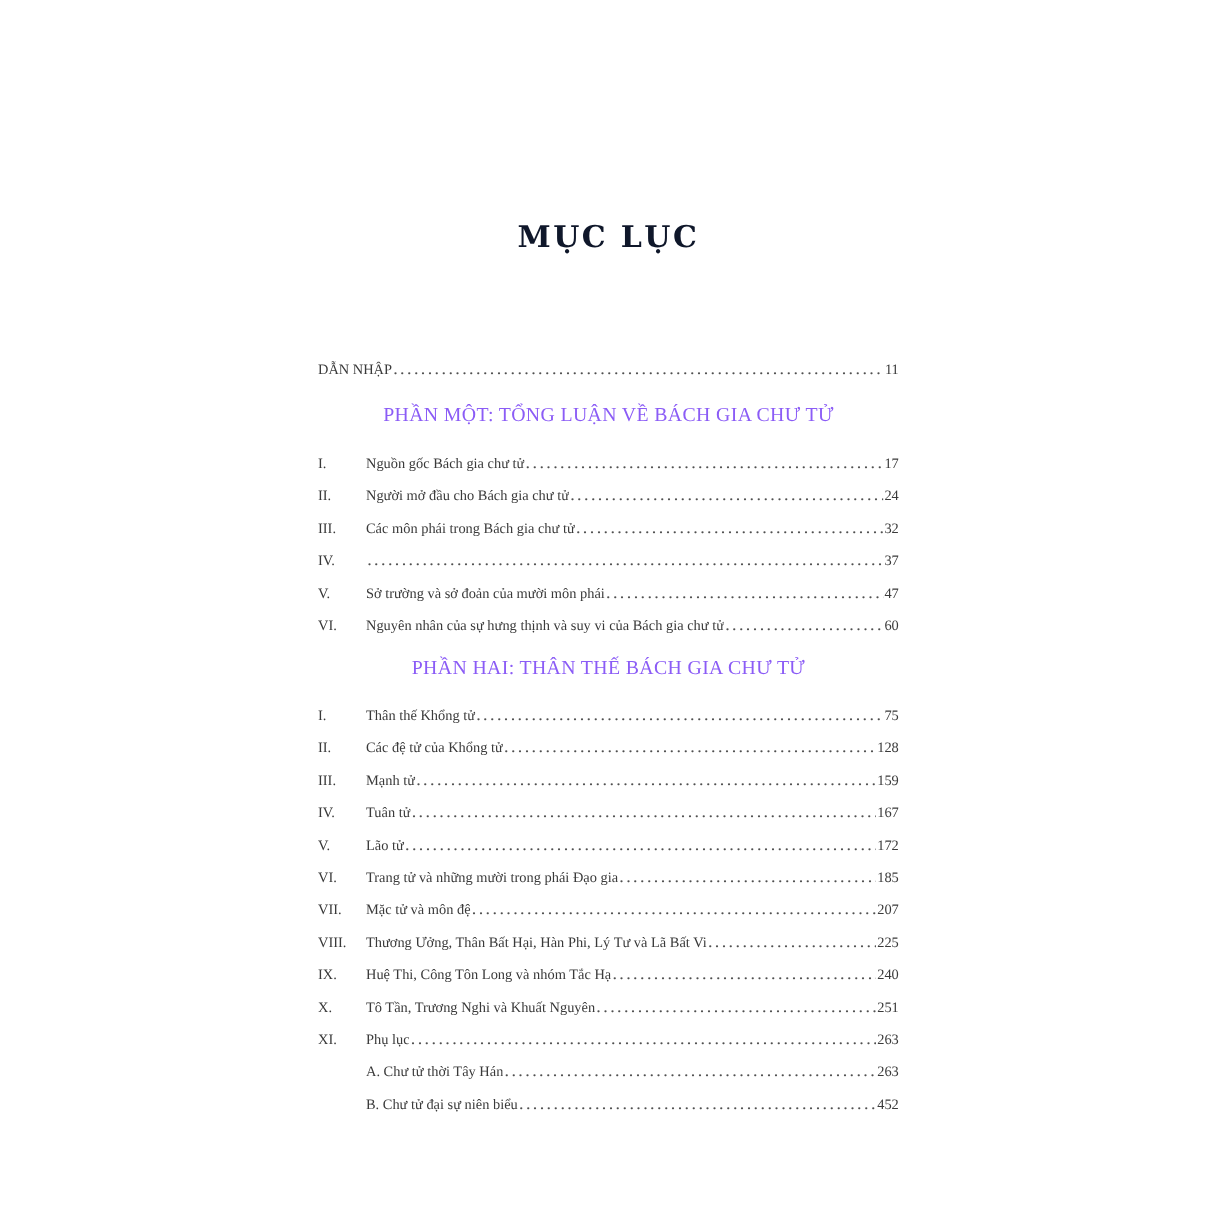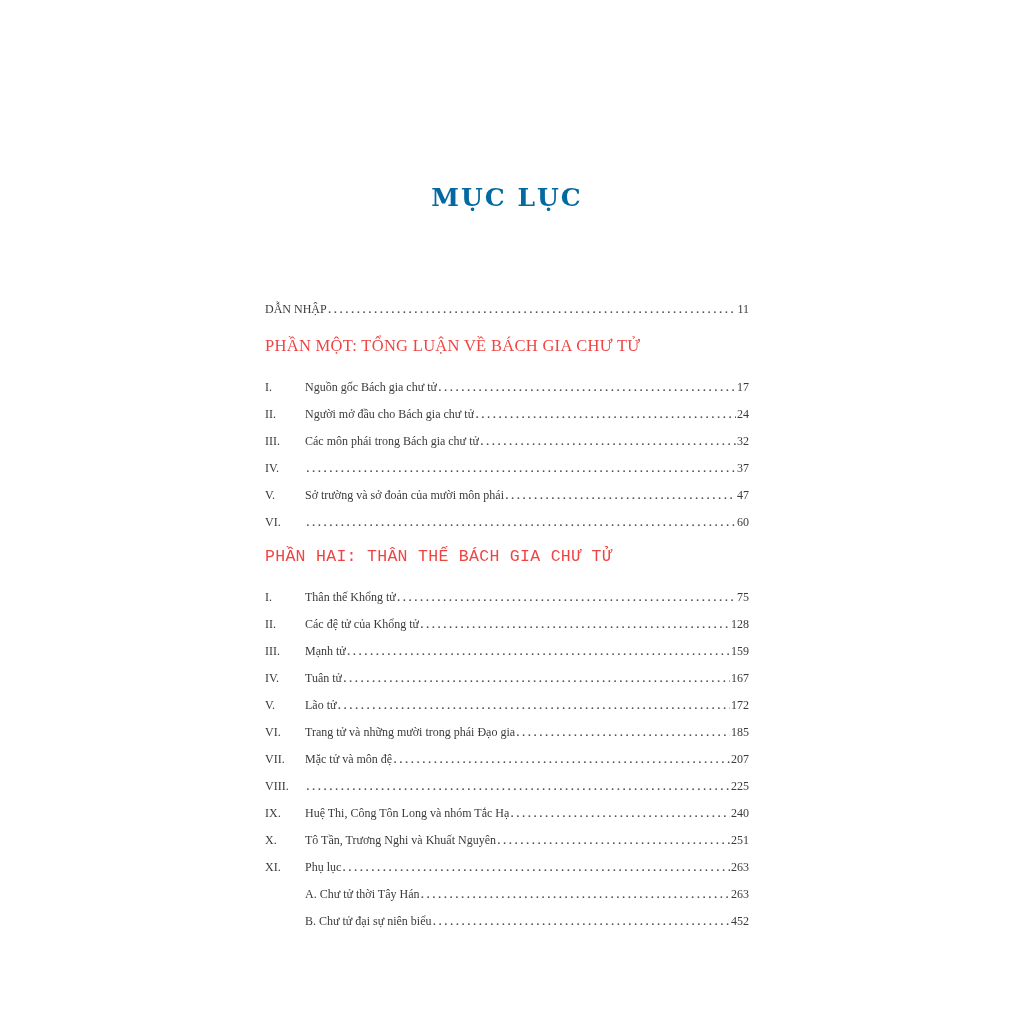--- a/index.html
+++ b/index.html
@@ -22,35 +22,35 @@
     width: 484px;
   }
   .title {
     margin-top: 183px;
     text-align: center;
     font-family: "DejaVu Serif", serif;
     font-weight: bold;
     font-size: 25px;
     line-height: 30px;
     letter-spacing: 2px;
-    color: #0369a1;
+    color: #0f172a;
   }
   .intro-row { margin-top: 82px; }
   .part-heading {
-    text-align: left;
+    text-align: center;
     font-size: 16.5px;
     height: 27px;
     line-height: 27px;
     letter-spacing: 0.3px;
-    color: #ef4444;
+    color: #8b5cf6;
     white-space: nowrap;
   }
   .part1-heading { margin-top: 10px; }
   .part1-items  { margin-top: 14px; }
-  .part2-heading { margin-top: 8px; font-family: Liberation Mono, monospace; }
+  .part2-heading { margin-top: 8px; }
   .part2-items  { margin-top: 13px; }
   .row {
     display: flex;
     align-items: baseline;
     height: 27px;
     font-size: 12px;
     line-height: 27px;
     white-space: nowrap;
   }
   .num {
@@ -118,20 +118,21 @@
       <span class="pg">37</span>
     </div>
     <div class="row">
       <span class="num">V.</span>
       <span class="label">Sở trường và sở đoản của mười môn phái</span>
       <span class="dots"></span>
       <span class="pg">47</span>
     </div>
     <div class="row">
       <span class="num">VI.</span>
+      <span class="label">Nguyên nhân của sự hưng thịnh và suy vi của Bách gia chư tử</span>
       <span class="dots"></span>
       <span class="pg">60</span>
     </div>
   </div>
 
   <div class="part-heading part2-heading">PHẦN HAI: THÂN THẾ BÁCH GIA CHƯ TỬ</div>
 
   <div class="part2-items">
     <div class="row">
       <span class="num">I.</span>
@@ -170,20 +171,21 @@
       <span class="pg">185</span>
     </div>
     <div class="row">
       <span class="num">VII.</span>
       <span class="label">Mặc tử và môn đệ</span>
       <span class="dots"></span>
       <span class="pg">207</span>
     </div>
     <div class="row">
       <span class="num">VIII.</span>
+      <span class="label">Thương Ưởng, Thân Bất Hại, Hàn Phi, Lý Tư và Lã Bất Vi</span>
       <span class="dots"></span>
       <span class="pg">225</span>
     </div>
     <div class="row">
       <span class="num">IX.</span>
       <span class="label">Huệ Thi, Công Tôn Long và nhóm Tắc Hạ</span>
       <span class="dots"></span>
       <span class="pg">240</span>
     </div>
     <div class="row">

